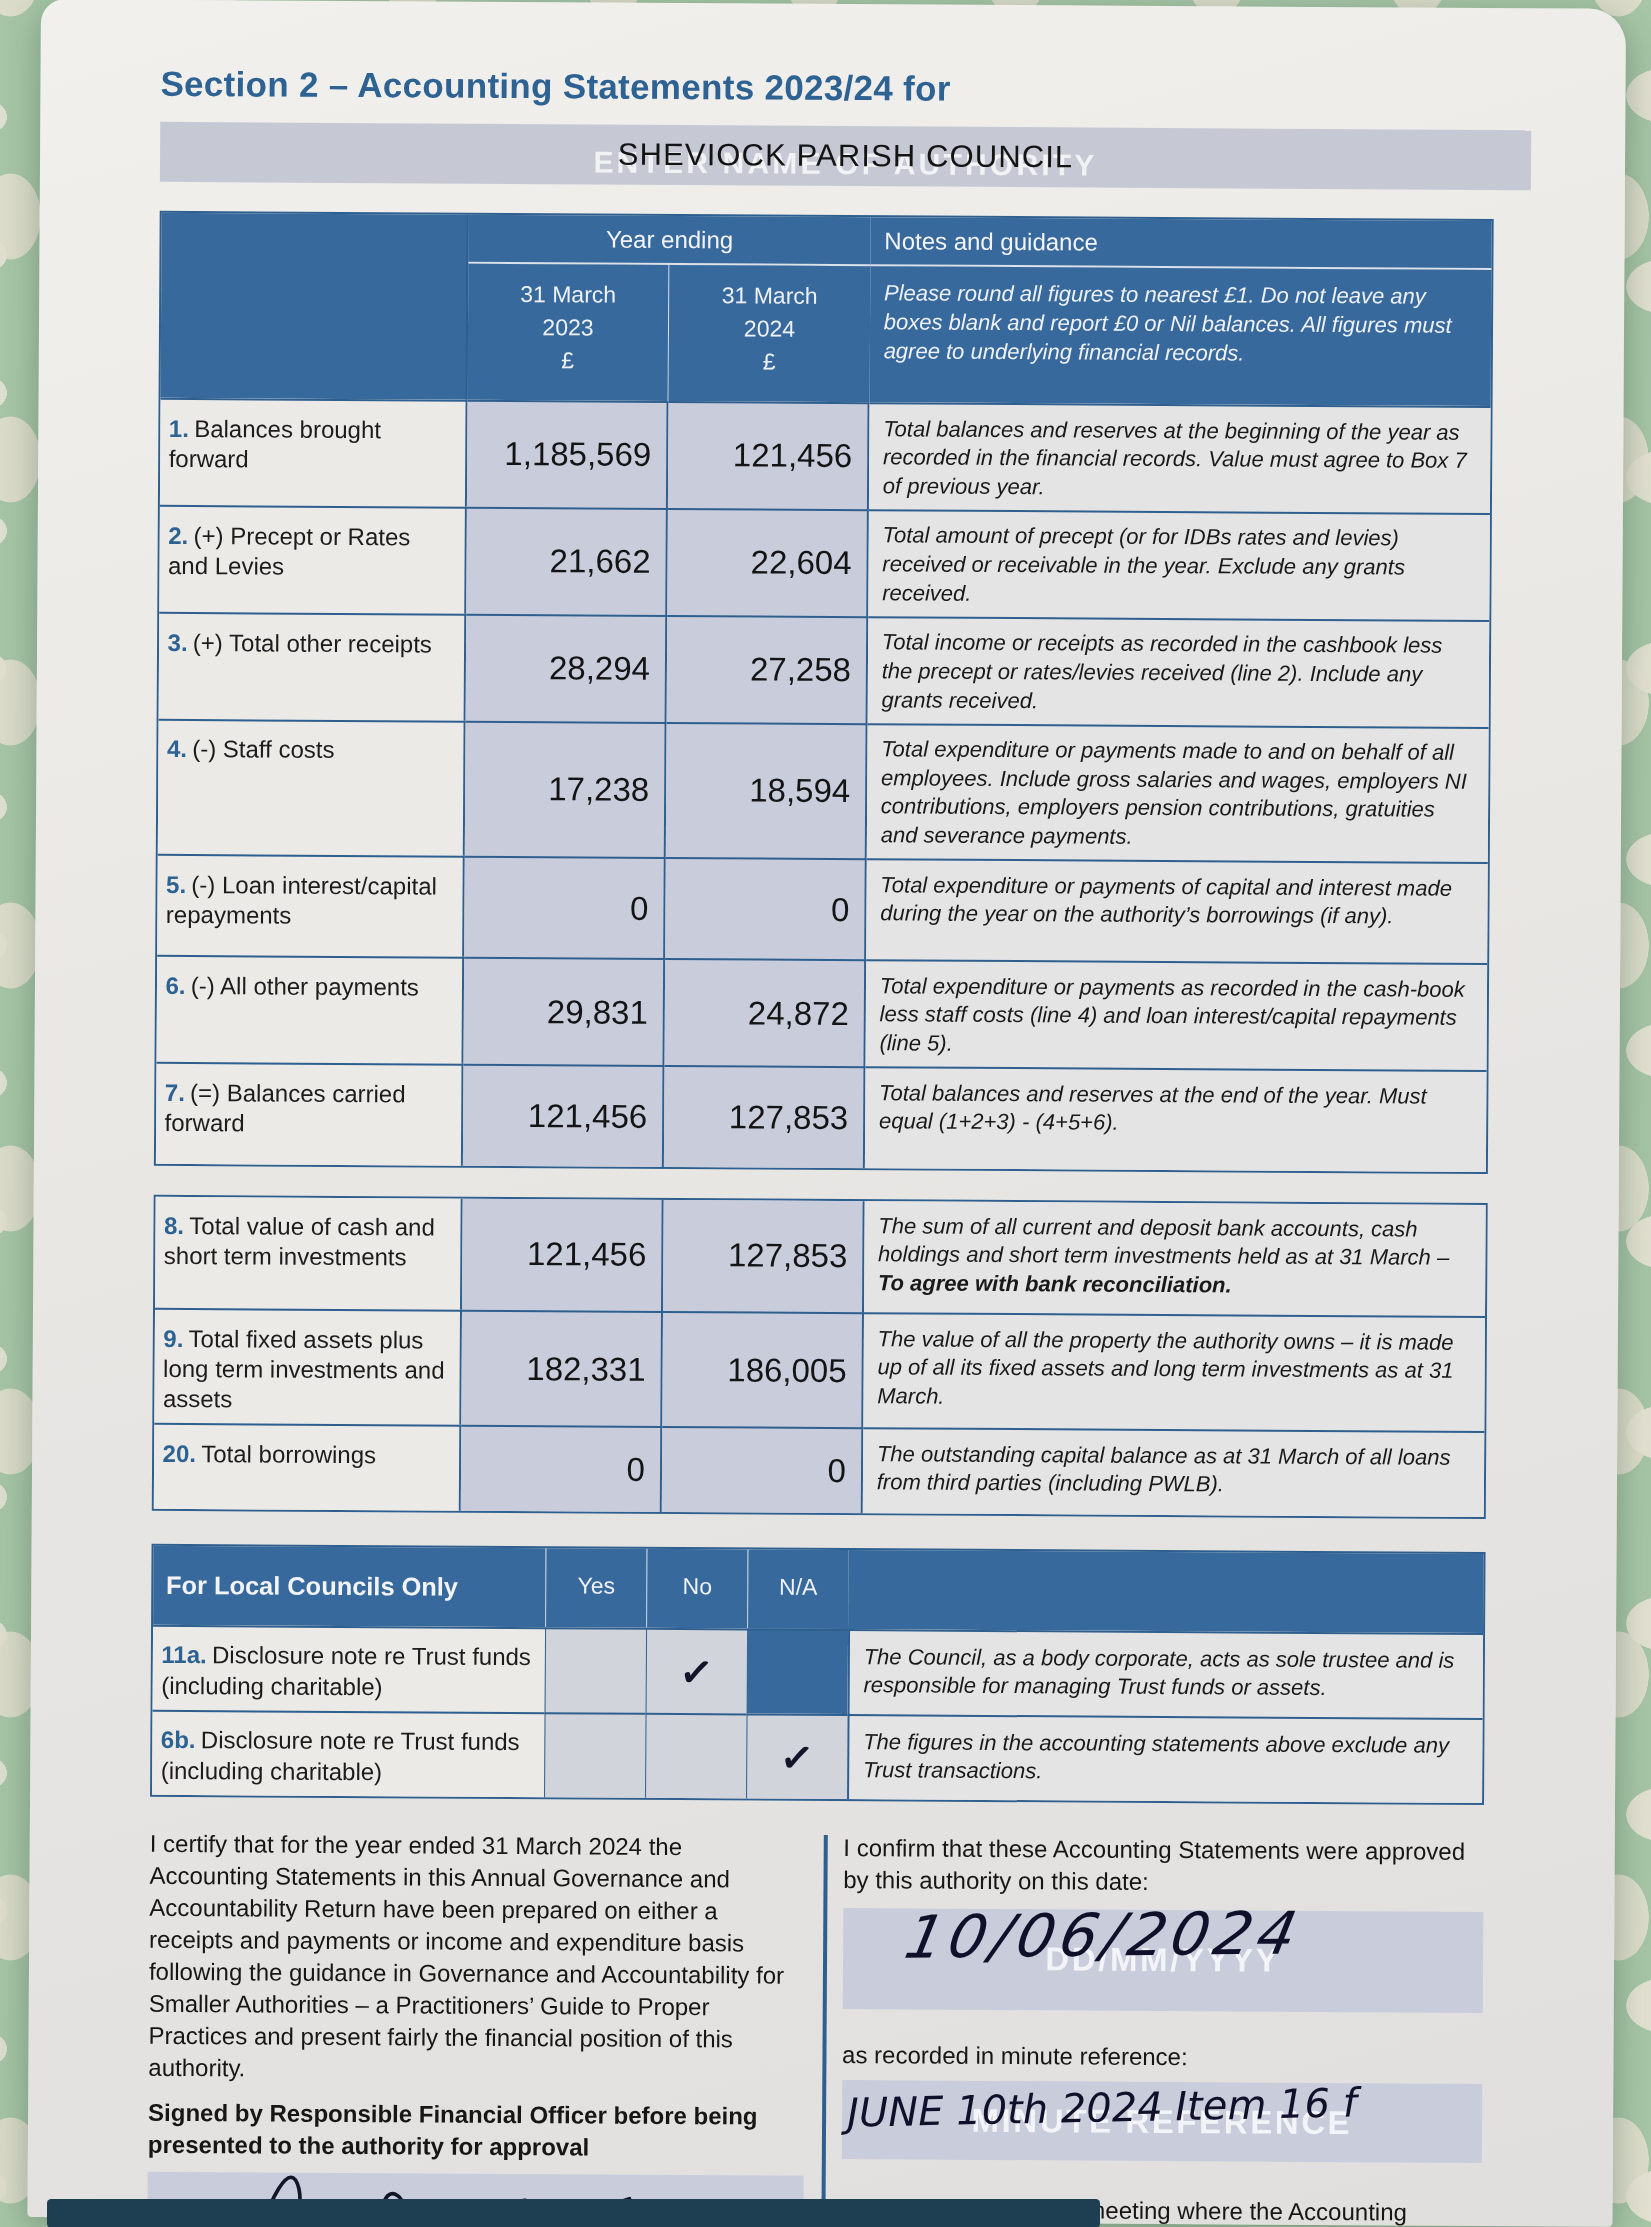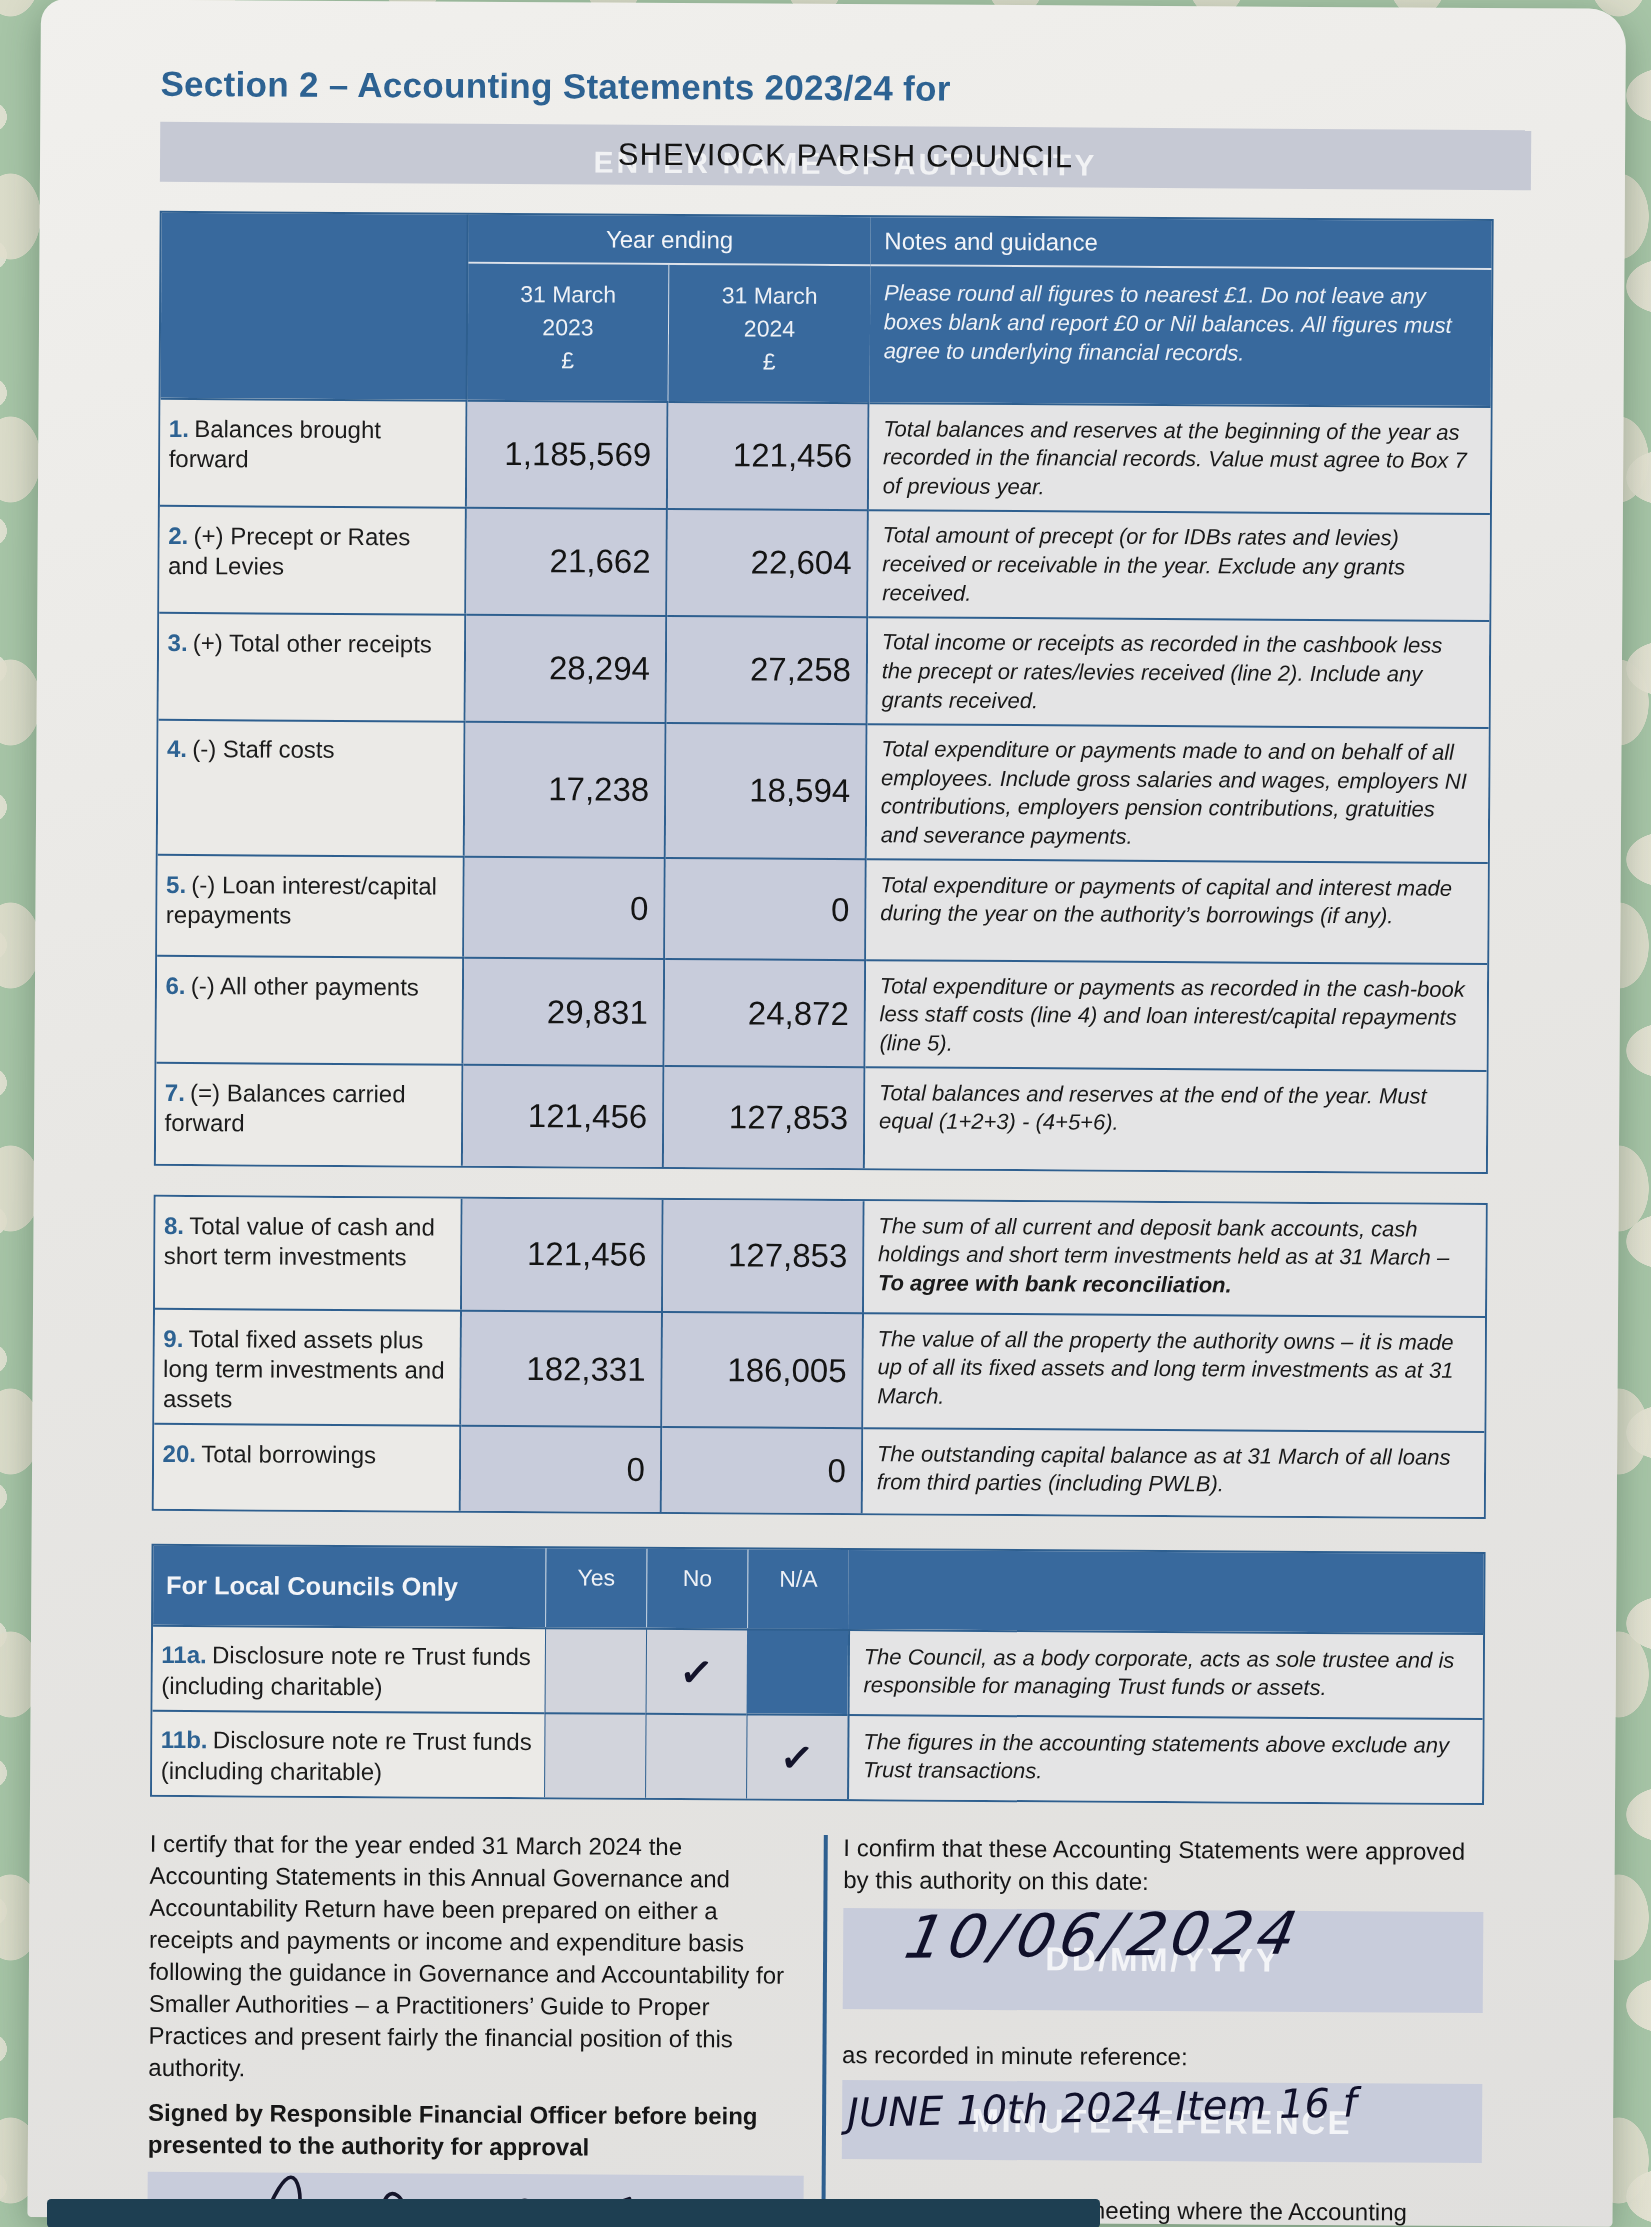--- a/index.html
+++ b/index.html
@@ -55,21 +55,21 @@
   .cell-note b{font-style:italic;}
   .ft{border-top:none !important;}
 
   
   .lc{display:grid;grid-template-columns:392px 101px 101px 101px 1210fr;width:1334px;
     border:2.6px solid #2e5f8f;box-sizing:border-box;margin-top:33px;}
   .lc .c{box-sizing:border-box;}
   .lcHead{background:#38699d;color:#f2f4f8;font-size:25.4px;font-weight:bold;
     display:flex;align-items:center;padding-left:12.7px;height:79px;}
   .lcOpt{background:#38699d;color:#eef1f6;font-size:23px;display:flex;align-items:flex-start;
-    justify-content:center;padding-top:16px;border-left:1.1px solid rgba(255,255,255,.7);}
+    justify-content:center;padding-top:24px;border-left:1.1px solid rgba(255,255,255,.7);}
   .lcFill{background:#38699d;}
   .lcLabel{background:#ebeae7;border-top:2.1px solid #2e5f8f;font-size:24px;color:#1c1c1c;
     padding:12.7px 7.4px 8.5px 8.5px;line-height:1.28;}
   .lcBox{background:#d2d4dc;border-top:2.1px solid #2e5f8f;border-left:1.6px solid #2e5f8f;
     display:flex;align-items:center;justify-content:center;}
   .lcNa{background:#38699d;border-top:2.1px solid #2e5f8f;}
   .lcNote{background:#e4e4e5;border-top:2.1px solid #2e5f8f;border-left:2.1px solid #2e5f8f;
     font-size:22px;font-style:italic;color:#191919;line-height:1.3;padding:11.6px 12.7px 7.4px 13.8px;}
   .check{font-size:40px;color:#13132a;transform:rotate(6deg);font-weight:bold;}
 
@@ -171,21 +171,21 @@
       <div class="c lcOpt">No</div>
       <div class="c lcOpt">N/A</div>
       <div class="c lcFill"></div>
     <div class="c lcLabel" style="min-height: 85px;"><span class="rnum">11a.</span>Disclosure note re Trust funds (including charitable)</div>
         <div class="c lcBox"></div>
         <div class="c lcBox">
           <span class="check">✓</span>
         </div>
         <div class="c lcNa"></div>
         <div class="c lcNote">The Council, as a body corporate, acts as sole trustee and is responsible for managing Trust funds or assets.</div>
-        <div class="c lcLabel" style="min-height: 85px;"><span class="rnum">11b.</span>Disclosure note re Trust funds (including charitable)</div>
+        <div class="c lcLabel" style="min-height: 85px;"><span class="rnum">6b.</span>Disclosure note re Trust funds (including charitable)</div>
         <div class="c lcBox"></div>
         <div class="c lcBox"></div>
         <div class="c lcBox">
           <span class="check">✓</span>
         </div>
         <div class="c lcNote">The figures in the accounting statements above exclude any Trust transactions.</div>
       </div>
 
     <div class="cert">
       <div class="cert-left">

